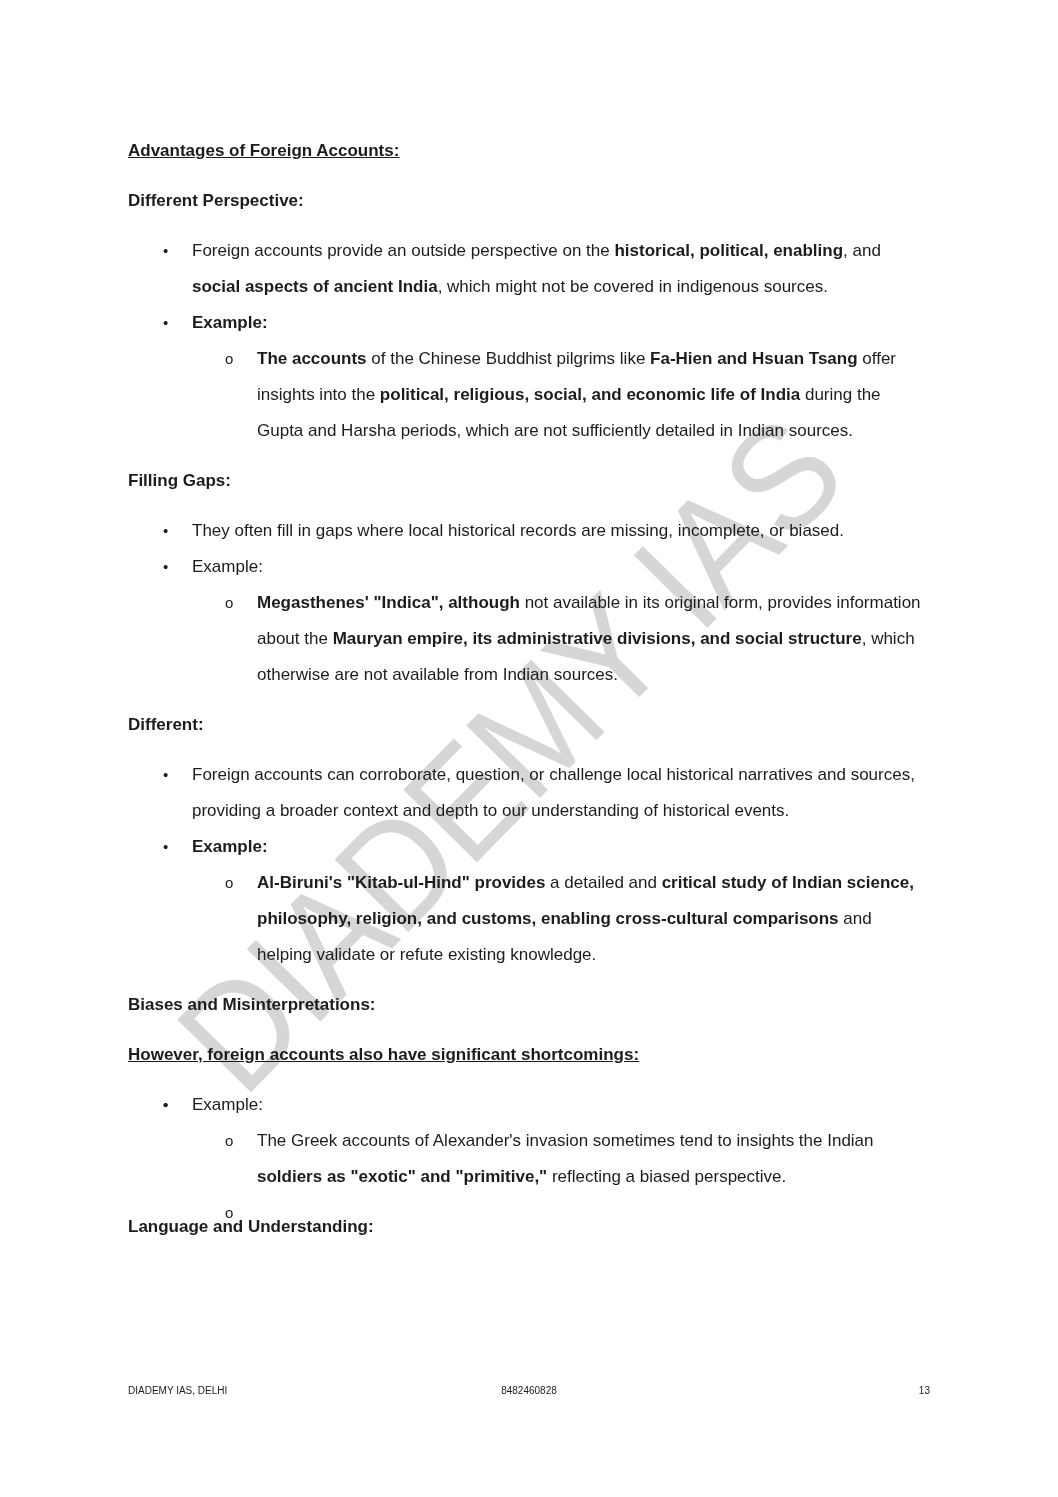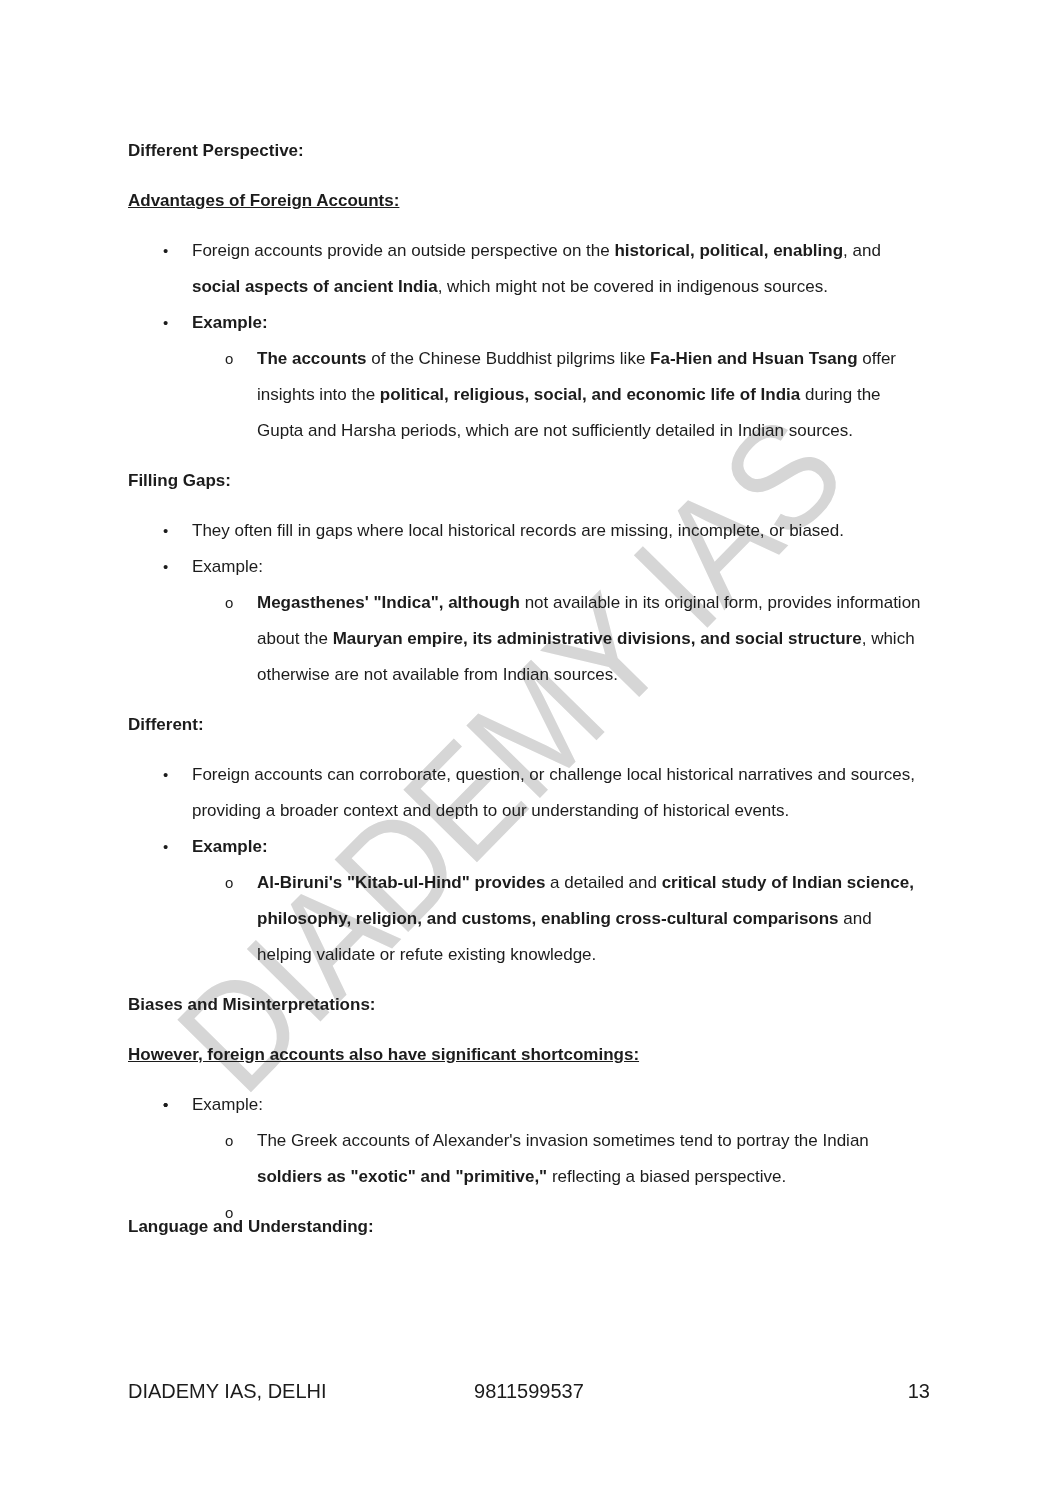--- a/index.html
+++ b/index.html
@@ -45,54 +45,54 @@
   p.bullet > .marker{position:absolute;left:35px;top:0;font-size:15px;}
   p.sub > .marker{position:absolute;left:97px;top:0;font-size:15px;}
   .b{font-weight:bold;}
   .footer{
     position:absolute;
     left:128px;
     right:128px;
     top:1381px;
     display:flex;
     align-items:flex-start;
-    font-size:20px;
+    font-size:10px;
     line-height:20px;
     z-index:1;
     color:#1c1c1c;
   }
   .footer .fl{flex:1;text-align:left;}
   .footer .fc{flex:1;text-align:center;}
   .footer .fr{flex:1;text-align:right;}
 </style>
 </head>
 <body>
 
 <div class="page">
   <div class="watermark">DIADEMY IAS</div>
   <div class="content">
+      <p class="heading underline"><span class="b">Advantages of Foreign Accounts:</span></p>
       <p class="heading"><span class="b">Different Perspective:</span></p>
-      <p class="heading underline"><span class="b">Advantages of Foreign Accounts:</span></p>
       <p class="bullet"><span class="marker">•</span><span>Foreign accounts provide an outside perspective on the </span><span class="b">historical, political, enabling</span><span>, and </span><span class="b">social aspects of ancient India</span><span>, which might not be covered in indigenous sources.</span></p>
       <p class="bullet"><span class="marker">•</span><span class="b">Example:</span></p>
       <p class="sub"><span class="marker">o</span><span class="b">The accounts</span><span> of the Chinese Buddhist pilgrims like </span><span class="b">Fa-Hien and Hsuan Tsang</span><span> offer insights into the </span><span class="b">political, religious, social, and economic life of India</span><span> during the Gupta and Harsha periods, which are not sufficiently detailed in Indian sources.</span></p>
       <p class="heading"><span class="b">Filling Gaps:</span></p>
       <p class="bullet"><span class="marker">•</span><span>They often fill in gaps where local historical records are missing, incomplete, or biased.</span></p>
       <p class="bullet"><span class="marker">•</span><span>Example:</span></p>
       <p class="sub"><span class="marker">o</span><span class="b">Megasthenes' "Indica", although</span><span> not available in its original form, provides information about the </span><span class="b">Mauryan empire, its administrative divisions, and social structure</span><span>, which otherwise are not available from Indian sources.</span></p>
       <p class="heading"><span class="b">Different:</span></p>
       <p class="bullet"><span class="marker">•</span><span>Foreign accounts can corroborate, question, or challenge local historical narratives and sources, providing a broader context and depth to our understanding of historical events.</span></p>
       <p class="bullet"><span class="marker">•</span><span class="b">Example:</span></p>
       <p class="sub"><span class="marker">o</span><span class="b">Al-Biruni's "Kitab-ul-Hind" provides</span><span> a detailed and </span><span class="b">critical study of Indian science, philosophy, religion, and customs, enabling cross-cultural comparisons</span><span> and helping validate or refute existing knowledge.</span></p>
       <p class="heading"><span class="b">Biases and Misinterpretations:</span></p>
       <p class="heading underline"><span class="b">However, foreign accounts also have significant shortcomings:</span></p>
       <p class="bullet"><span class="marker">•</span></p>
       <p class="bullet"><span class="marker">•</span><span>Example:</span></p>
-      <p class="sub"><span class="marker">o</span><span>The Greek accounts of Alexander's invasion sometimes tend to portray the Indian </span><span class="b">soldiers as "exotic" and "primitive,"</span><span> reflecting a biased perspective.</span></p>
+      <p class="sub"><span class="marker">o</span><span>The Greek accounts of Alexander's invasion sometimes tend to insights the Indian </span><span class="b">soldiers as "exotic" and "primitive,"</span><span> reflecting a biased perspective.</span></p>
       <p class="sub"><span class="marker">o</span></p>
       <p class="heading"><span class="b">Language and Understanding:</span></p>
     </div>
   <div class="footer">
     <span class="fl">DIADEMY IAS, DELHI</span>
-    <span class="fc">9811599537</span>
+    <span class="fc">8482460828</span>
     <span class="fr">13</span>
   </div>
 </div>
 
 </body></html>

